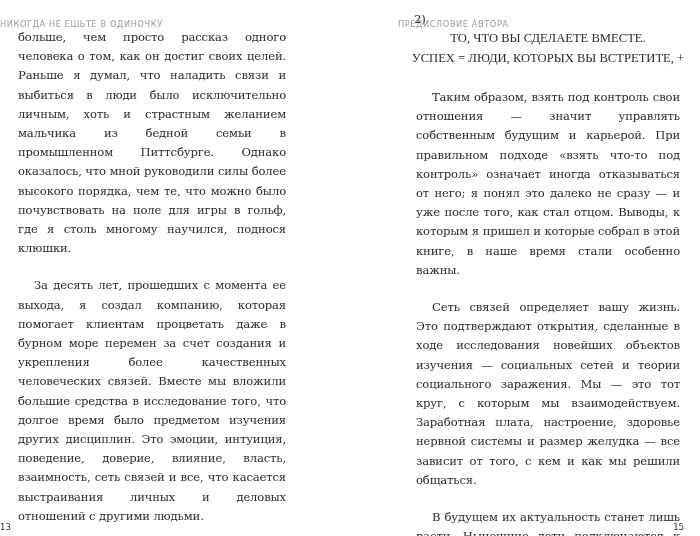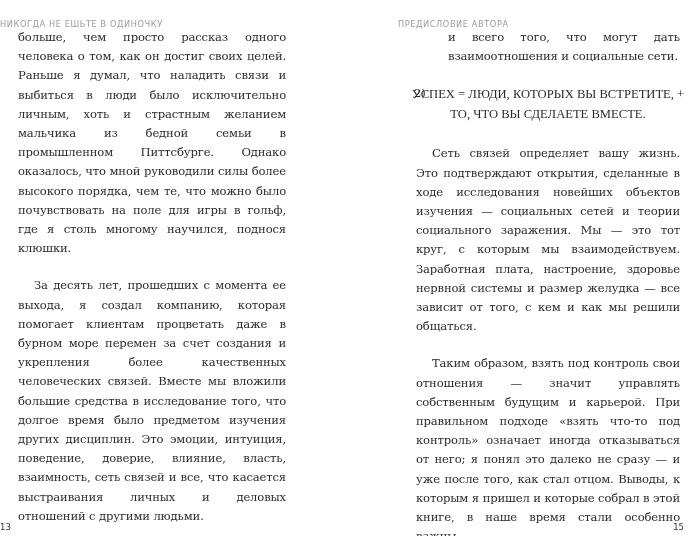--- a/index.html
+++ b/index.html
@@ -49,27 +49,24 @@
     <p class="ind">Одновременно произошли два удивительных события:</p>
 
   </div>
   <div class="folio">13</div>
 </div>
 
 <div class="page" id="page-right">
   <div class="running-head">ПРЕДИСЛОВИЕ АВТОРА</div>
   <div class="body-text">
     <div class="list-item">
-      <p class="noind">и всего того, что могут дать взаимоотношения и социальные сети.</p>
-    </div>
-    <div class="list-item">
       <span class="num">2)</span>
     </div>
     <div class="equation">
+      <div>ТО, ЧТО ВЫ СДЕЛАЕТЕ ВМЕСТЕ.</div>
       <div>УСПЕХ = ЛЮДИ, КОТОРЫХ ВЫ ВСТРЕТИТЕ, +</div>
-      <div>ТО, ЧТО ВЫ СДЕЛАЕТЕ ВМЕСТЕ.</div>
     </div>
+    <p class="ind">Таким образом, взять под контроль свои отношения — значит управлять собственным будущим и карьерой. При правильном подходе «взять что-то под контроль» означает иногда отказываться от него; я понял это далеко не сразу — и уже после того, как стал отцом. Выводы, к которым я пришел и которые собрал в этой книге, в наше время стали особенно важны.</p>
     <p class="ind">Сеть связей определяет вашу жизнь. Это подтверждают открытия, сделанные в ходе исследования новейших объектов изучения — социальных сетей и теории социального заражения. Мы — это тот круг, с которым мы взаимодействуем. Заработная плата, настроение, здоровье нервной системы и размер желудка — все зависит от того, с кем и как мы решили общаться.</p>
-    <p class="ind">Таким образом, взять под контроль свои отношения — значит управлять собственным будущим и карьерой. При правильном подходе «взять что-то под контроль» означает иногда отказываться от него; я понял это далеко не сразу — и уже после того, как стал отцом. Выводы, к которым я пришел и которые собрал в этой книге, в наше время стали особенно важны.</p>
     <p class="ind">В будущем их актуальность станет лишь расти. Нынешние дети подключаются к интернету, едва им перерезают пуповину. Чувство принадлежности к мировому сообществу и взаимодействие с ним формирует их сознание уже на самых ранних стадиях. Попадая в социальные сети с малолетства, они становятся знатоками в одних областях и полными профанами — в других; подозреваю, что ближайшие несколько десятков лет они проведут, пытаясь эти области различить (а там как раз начнется следующая «революция»).</p>
   </div>
   <div class="folio">15</div>
 </div>
 
 </body></html>

